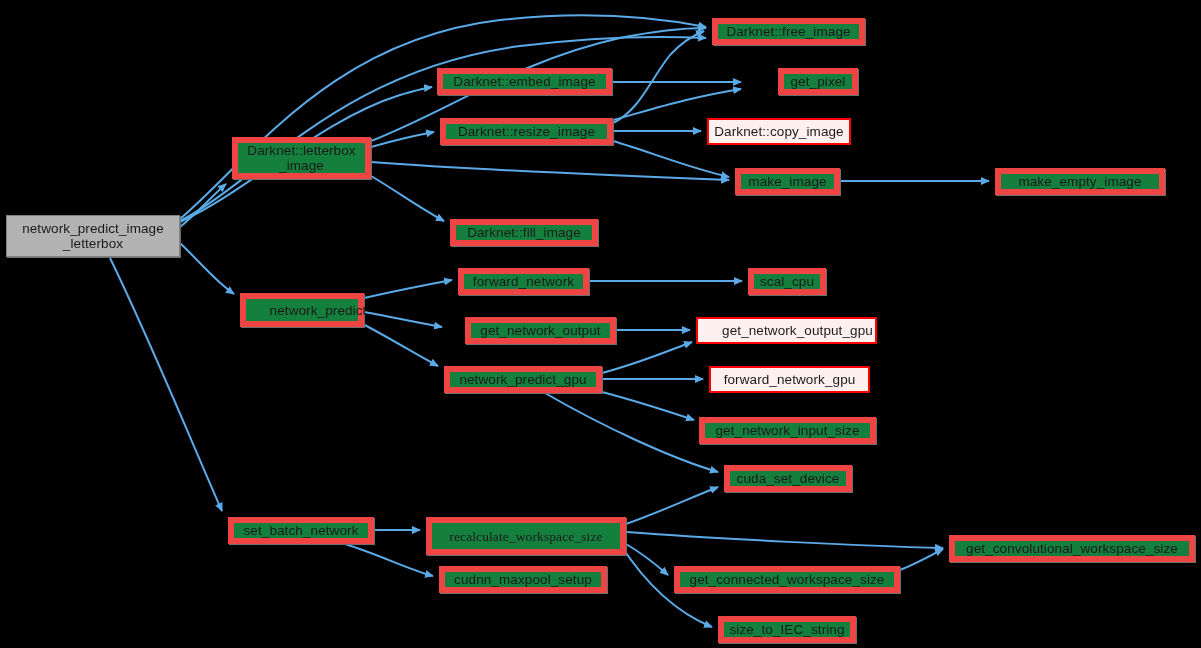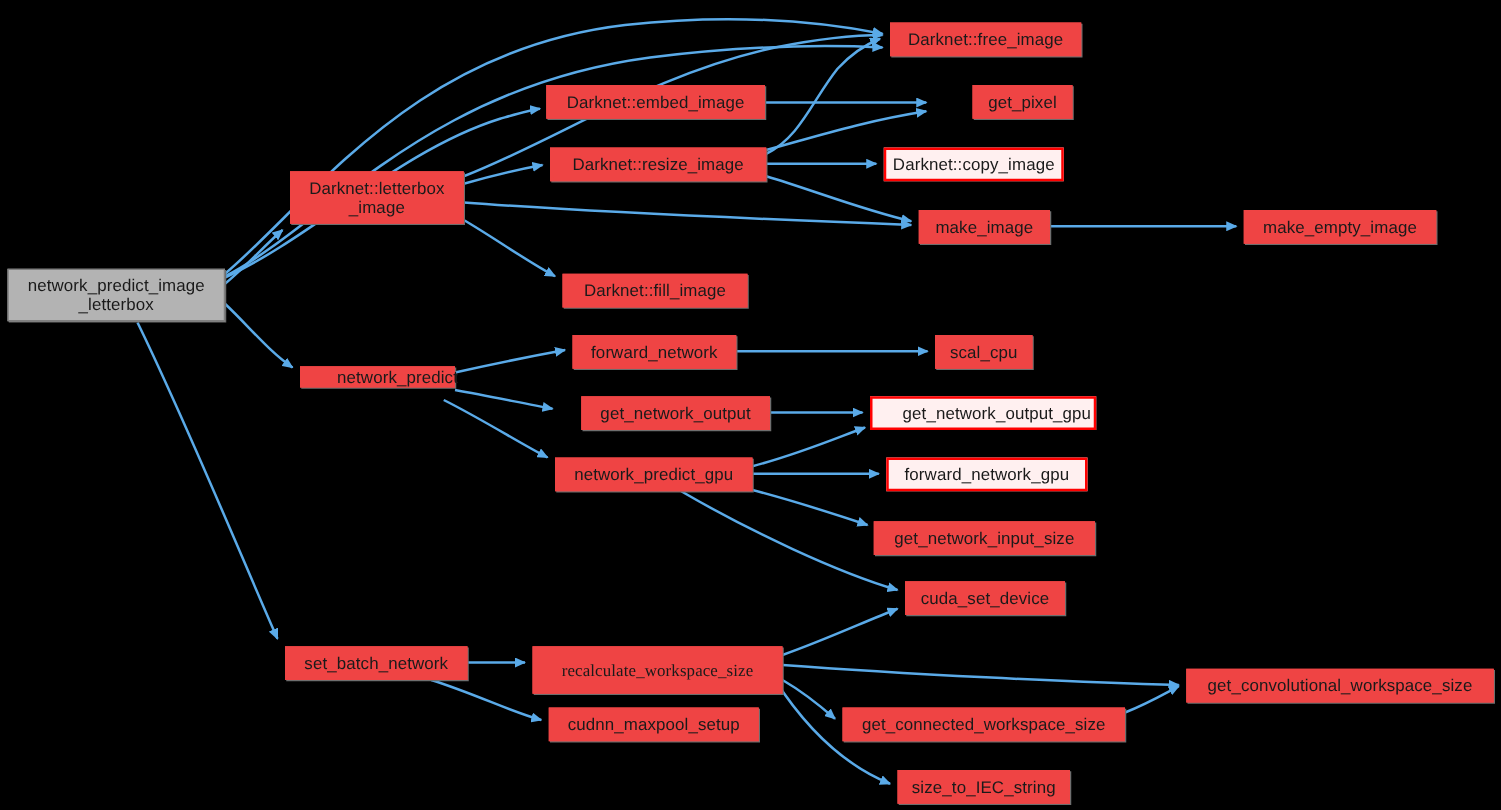--- a/index.html
+++ b/index.html
@@ -26,22 +26,22 @@
   .node {
     position: absolute;
     box-sizing: border-box;
     display: flex;
     align-items: center;
     justify-content: center;
     text-align: center;
     font-size: 13.5px;
     line-height: 15px;
     color: #1a1a1a;
-    background: #ef4444;
-    border: 3px solid #ef4444;
+    background: #15803d;
+    border: 6px solid #ef4444;
     box-shadow: 1px 1px 0 0 #6e6e6e;
     white-space: pre-line;
     letter-spacing: 0.1px;
     z-index: 2;
   }
   .node.root {
     background: #b3b3b3;
     border: 1px solid #808080;
   }
   .node.highlight {
@@ -100,22 +100,22 @@
 _letterbox</div>
       <div class="node" style="left: 232px; top: 137px; width: 139px; height: 42px;">Darknet::letterbox
 _image</div>
       <div class="node" style="left: 437px; top: 68px; width: 175px; height: 27px;">Darknet::embed_image</div>
       <div class="node" style="left: 440px; top: 118px; width: 173px; height: 27px;">Darknet::resize_image</div>
       <div class="node" style="left: 450px; top: 219px; width: 148px; height: 27px;">Darknet::fill_image</div>
       <div class="node" style="left: 712px; top: 18px; width: 153px; height: 27px;">Darknet::free_image</div>
       <div class="node" style="left: 747px; top: 68px; width: 80px; height: 27px; margin-left: 31px;">get_pixel</div>
       <div class="node highlight" style="left: 707px; top: 118px; width: 144px; height: 27px;">Darknet::copy_image</div>
       <div class="node" style="left: 735px; top: 168px; width: 105px; height: 27px;">make_image</div>
-      <div class="node" style="left: 995px; top: 168px; width: 154px; height: 27px;">make_empty_image</div>
-      <div class="node" style="left: 240px; top: 293px; width: 124px; height: 17px; padding-left: 32px;">network_predict</div>
+      <div class="node" style="left: 995px; top: 168px; width: 170px; height: 27px;">make_empty_image</div>
+      <div class="node" style="left: 240px; top: 293px; width: 124px; height: 34px; padding-left: 32px;">network_predict</div>
       <div class="node" style="left: 458px; top: 268px; width: 131px; height: 27px;">forward_network</div>
       <div class="node" style="left: 748px; top: 268px; width: 78px; height: 27px;">scal_cpu</div>
       <div class="node" style="left: 448px; top: 317px; width: 151px; height: 27px; margin-left: 17px;">get_network_output</div>
       <div class="node highlight" style="left: 696px; top: 317px; width: 181px; height: 27px; padding-left: 22px;">get_network_output_gpu</div>
       <div class="node" style="left: 444px; top: 366px; width: 158px; height: 27px;">network_predict_gpu</div>
       <div class="node highlight" style="left: 709px; top: 366px; width: 161px; height: 27px;">forward_network_gpu</div>
       <div class="node" style="left: 699px; top: 417px; width: 177px; height: 27px;">get_network_input_size</div>
       <div class="node" style="left: 724px; top: 465px; width: 128px; height: 27px;">cuda_set_device</div>
       <div class="node" style="left: 228px; top: 517px; width: 146px; height: 27px;">set_batch_network</div>
       <div class="node" style="left: 426px; top: 517px; width: 200px; height: 38px; font-family: Liberation Serif, serif;">recalculate_workspace_size</div>

